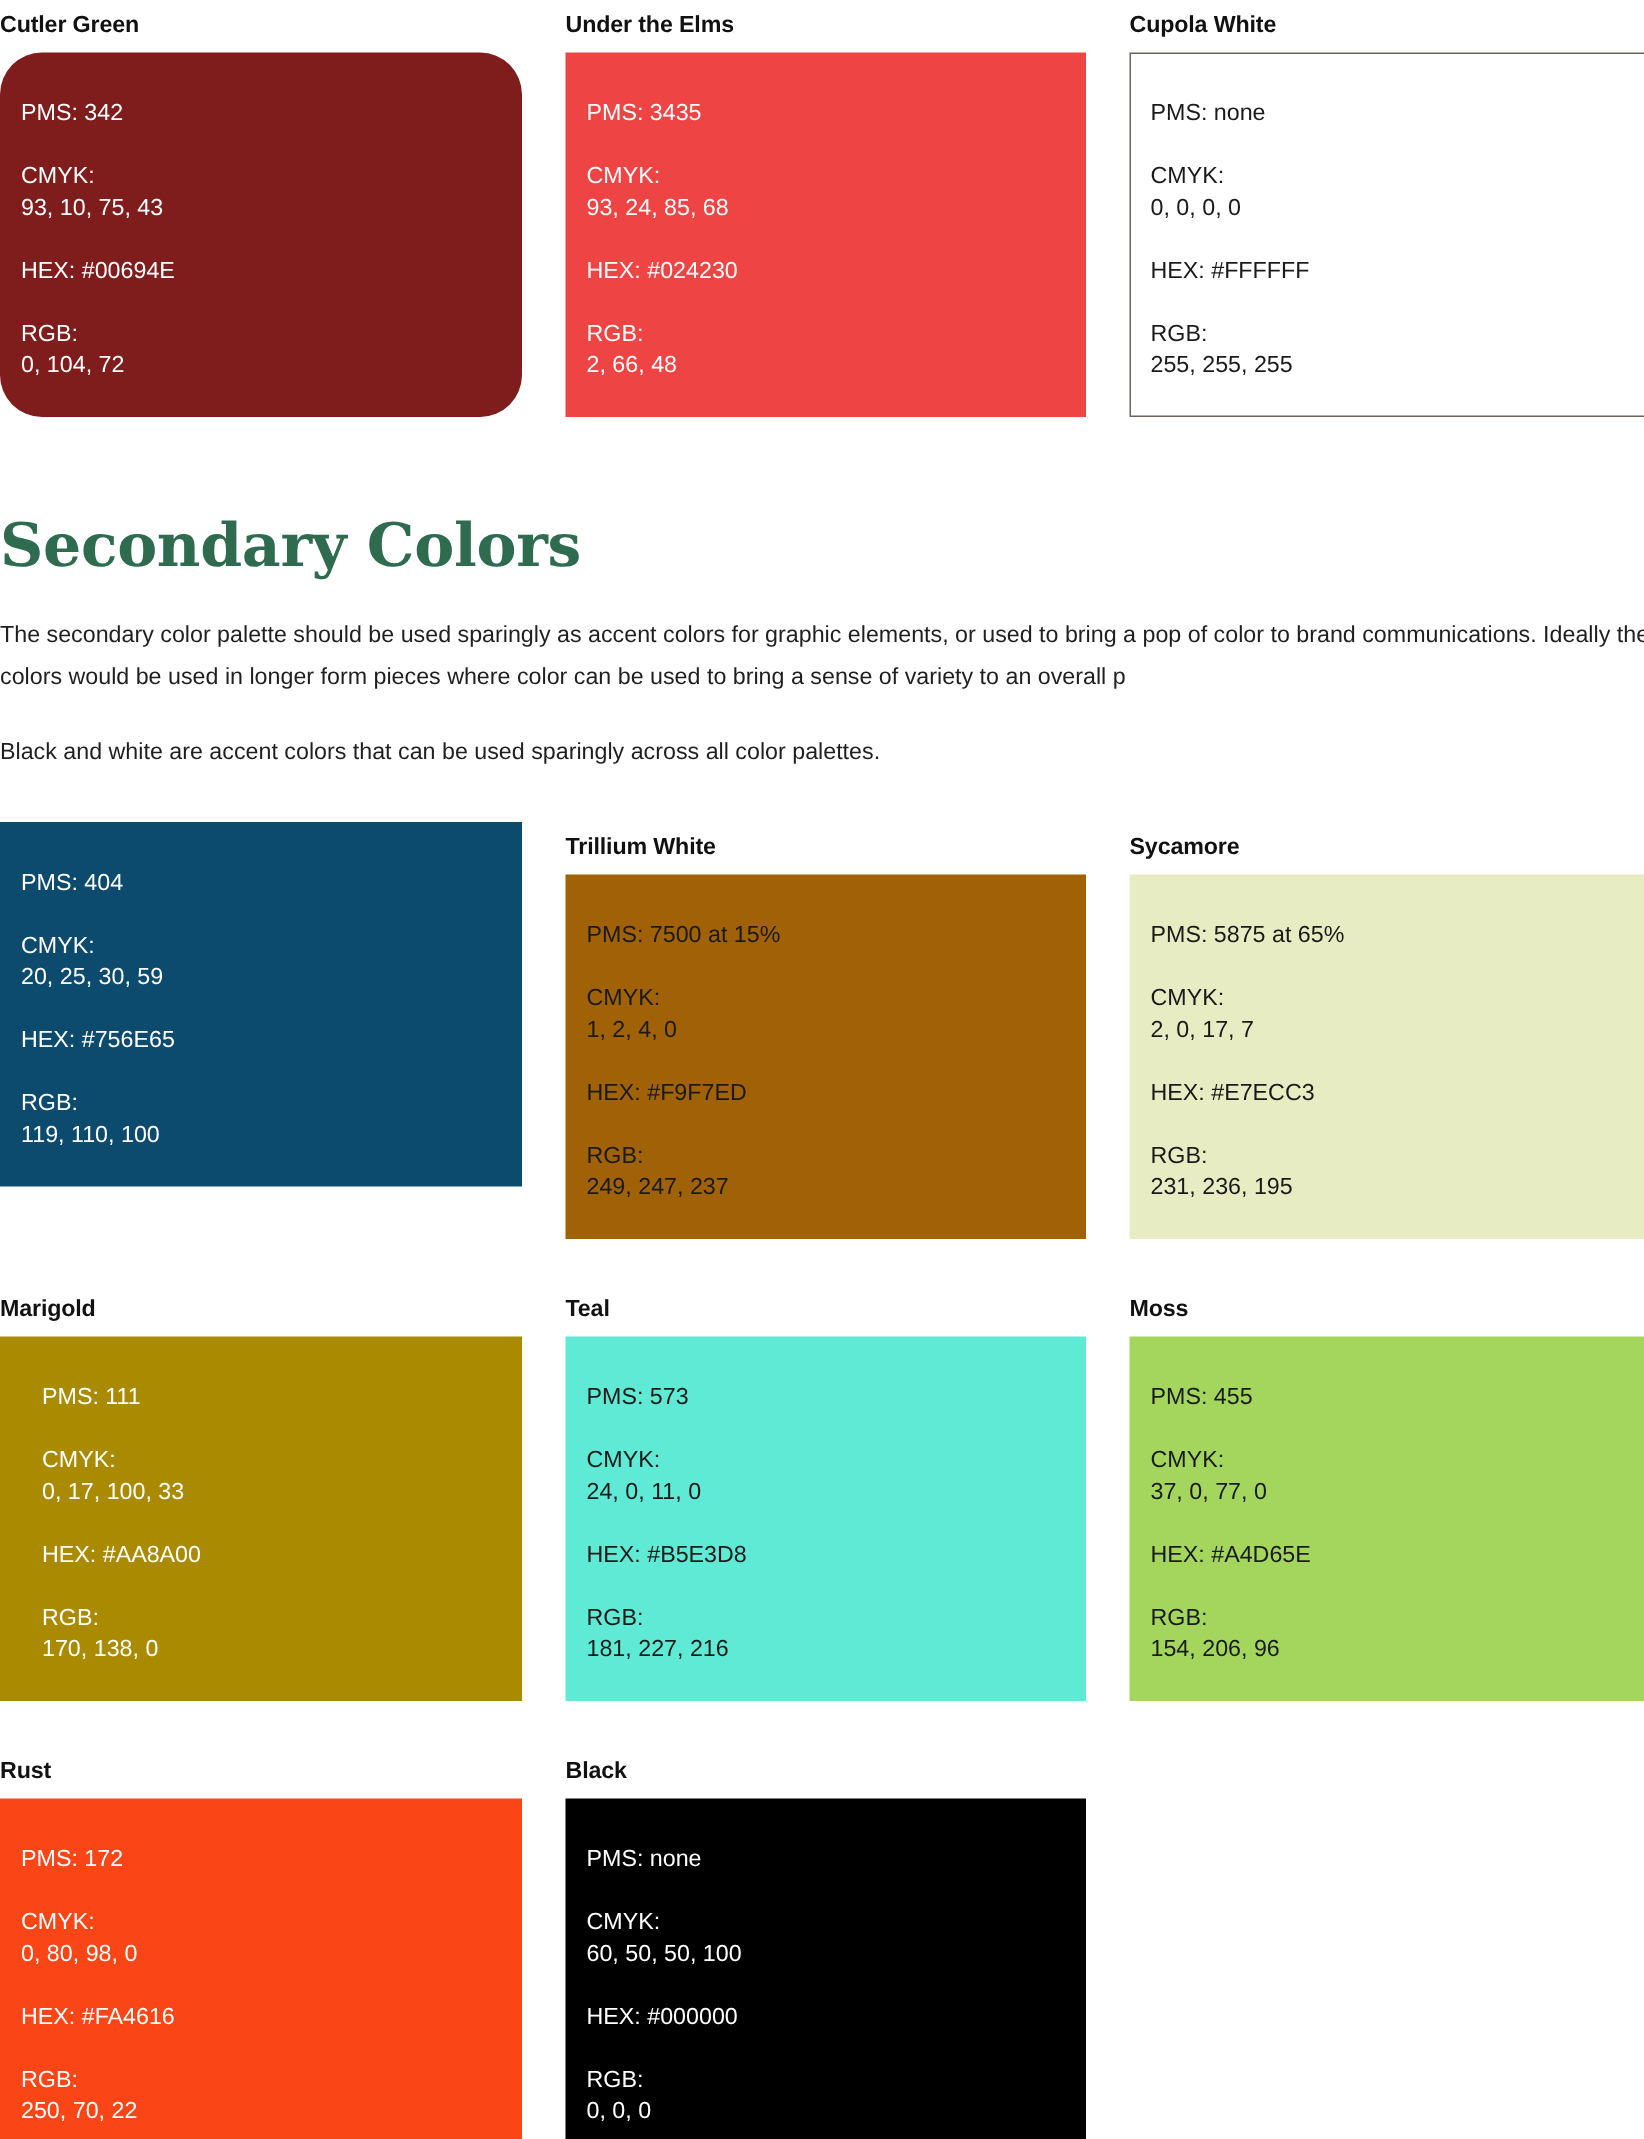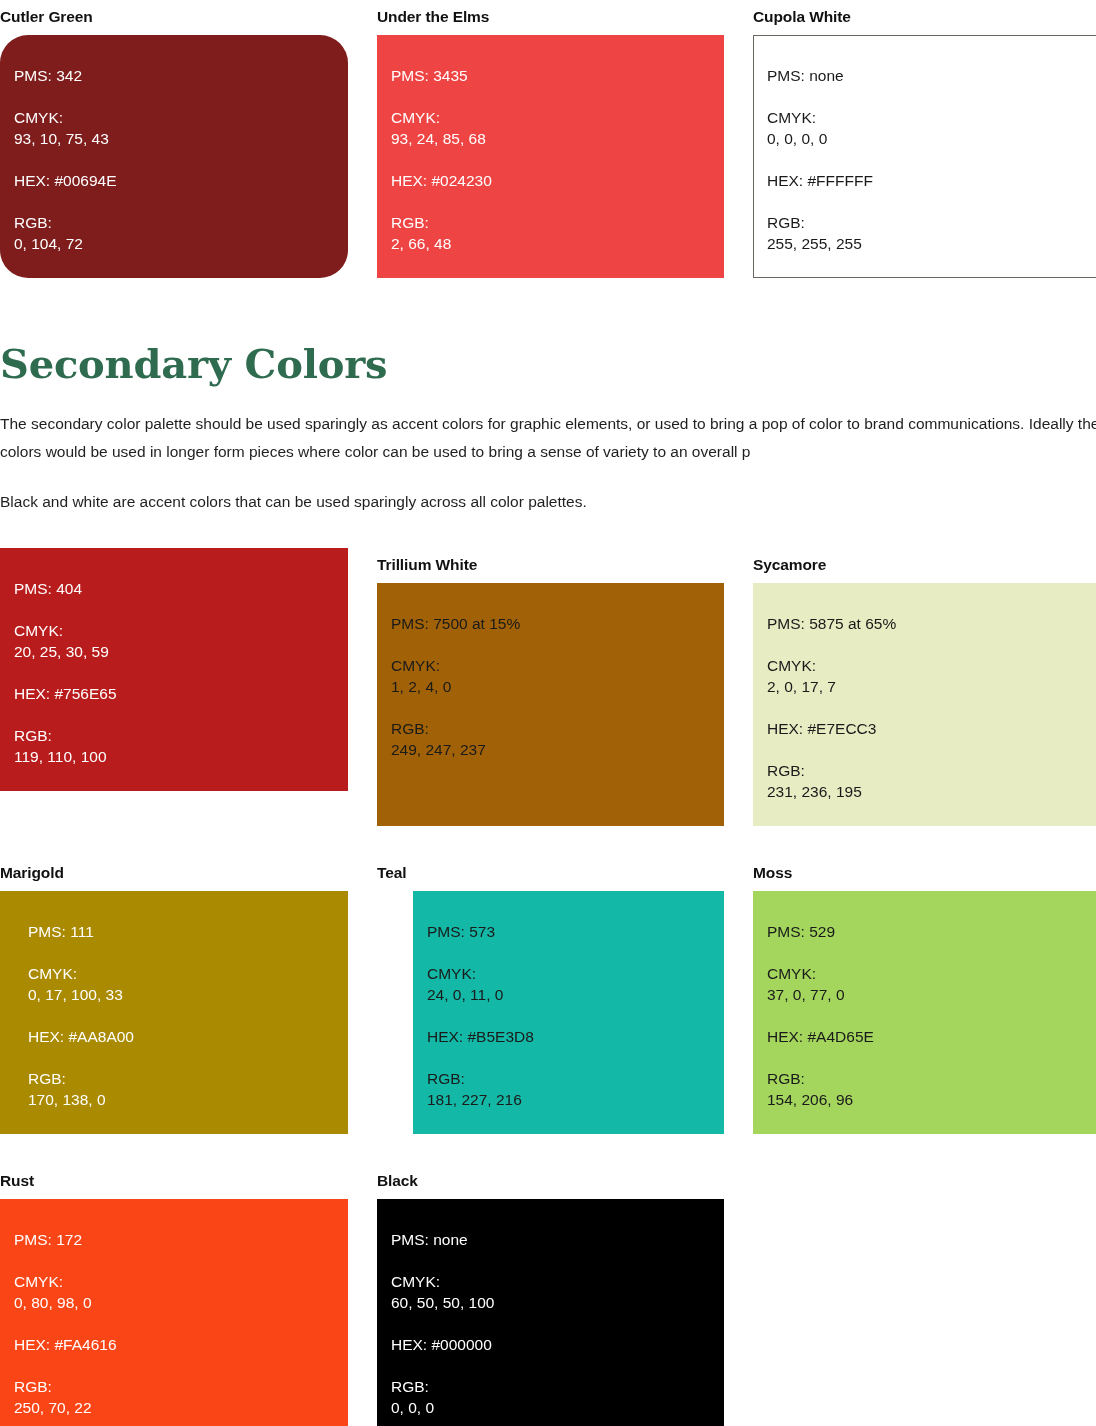--- a/index.html
+++ b/index.html
@@ -142,35 +142,36 @@
 
   <div class="section">
     <h2 class="section-title">Secondary Colors</h2>
     <p class="section-para">The secondary color palette should be used sparingly as accent colors for graphic elements, or used to bring a pop of color to brand communications. Ideally the colors would be used in longer form pieces where color can be used to bring a sense of variety to an overall p</p>
     <p class="section-para second">Black and white are accent colors that can be used sparingly across all color palettes.</p>
   </div>
 
   <div class="secondary-grid-wrap">
     <div class="swatch-grid" id="secondary-grid">
         <div class="swatch-card">
-          <div class="swatch-chip" style="background: #b91c1c; color: rgb(255, 255, 255);">
+          <div class="swatch-chip" style="background: #0c4a6e; color: rgb(255, 255, 255);">
             <div class="spec-line">PMS: 404</div>
             <div class="spec-line">CMYK:
 20, 25, 30, 59</div>
             <div class="spec-line">HEX: #756E65</div>
             <div class="spec-line">RGB:
 119, 110, 100</div>
           </div>
         </div>
         <div class="swatch-card">
           <div class="swatch-name">Trillium White</div>
           <div class="swatch-chip" style="background: #a16207; color: rgb(26, 26, 26);">
             <div class="spec-line">PMS: 7500 at 15%</div>
             <div class="spec-line">CMYK:
 1, 2, 4, 0</div>
+            <div class="spec-line">HEX: #F9F7ED</div>
             <div class="spec-line">RGB:
 249, 247, 237</div>
           </div>
         </div>
         <div class="swatch-card">
           <div class="swatch-name">Sycamore</div>
           <div class="swatch-chip" style="background: rgb(231, 236, 195); color: rgb(26, 26, 26);">
             <div class="spec-line">PMS: 5875 at 65%</div>
             <div class="spec-line">CMYK:
 2, 0, 17, 7</div>
@@ -185,33 +186,33 @@
             <div class="spec-line">PMS: 111</div>
             <div class="spec-line">CMYK:
 0, 17, 100, 33</div>
             <div class="spec-line">HEX: #AA8A00</div>
             <div class="spec-line">RGB:
 170, 138, 0</div>
           </div>
         </div>
         <div class="swatch-card">
           <div class="swatch-name">Teal</div>
-          <div class="swatch-chip" style="background: #14b8a6; color: rgb(26, 26, 26); margin-left: 36px;">
+          <div class="swatch-chip" style="background: #5eead4; color: rgb(26, 26, 26);">
             <div class="spec-line">PMS: 573</div>
             <div class="spec-line">CMYK:
 24, 0, 11, 0</div>
             <div class="spec-line">HEX: #B5E3D8</div>
             <div class="spec-line">RGB:
 181, 227, 216</div>
           </div>
         </div>
         <div class="swatch-card">
           <div class="swatch-name">Moss</div>
           <div class="swatch-chip" style="background: rgb(164, 214, 94); color: rgb(26, 26, 26);">
-            <div class="spec-line">PMS: 529</div>
+            <div class="spec-line">PMS: 455</div>
             <div class="spec-line">CMYK:
 37, 0, 77, 0</div>
             <div class="spec-line">HEX: #A4D65E</div>
             <div class="spec-line">RGB:
 154, 206, 96</div>
           </div>
         </div>
         <div class="swatch-card">
           <div class="swatch-name">Rust</div>
           <div class="swatch-chip" style="background: rgb(250, 70, 22); color: rgb(255, 255, 255);">

